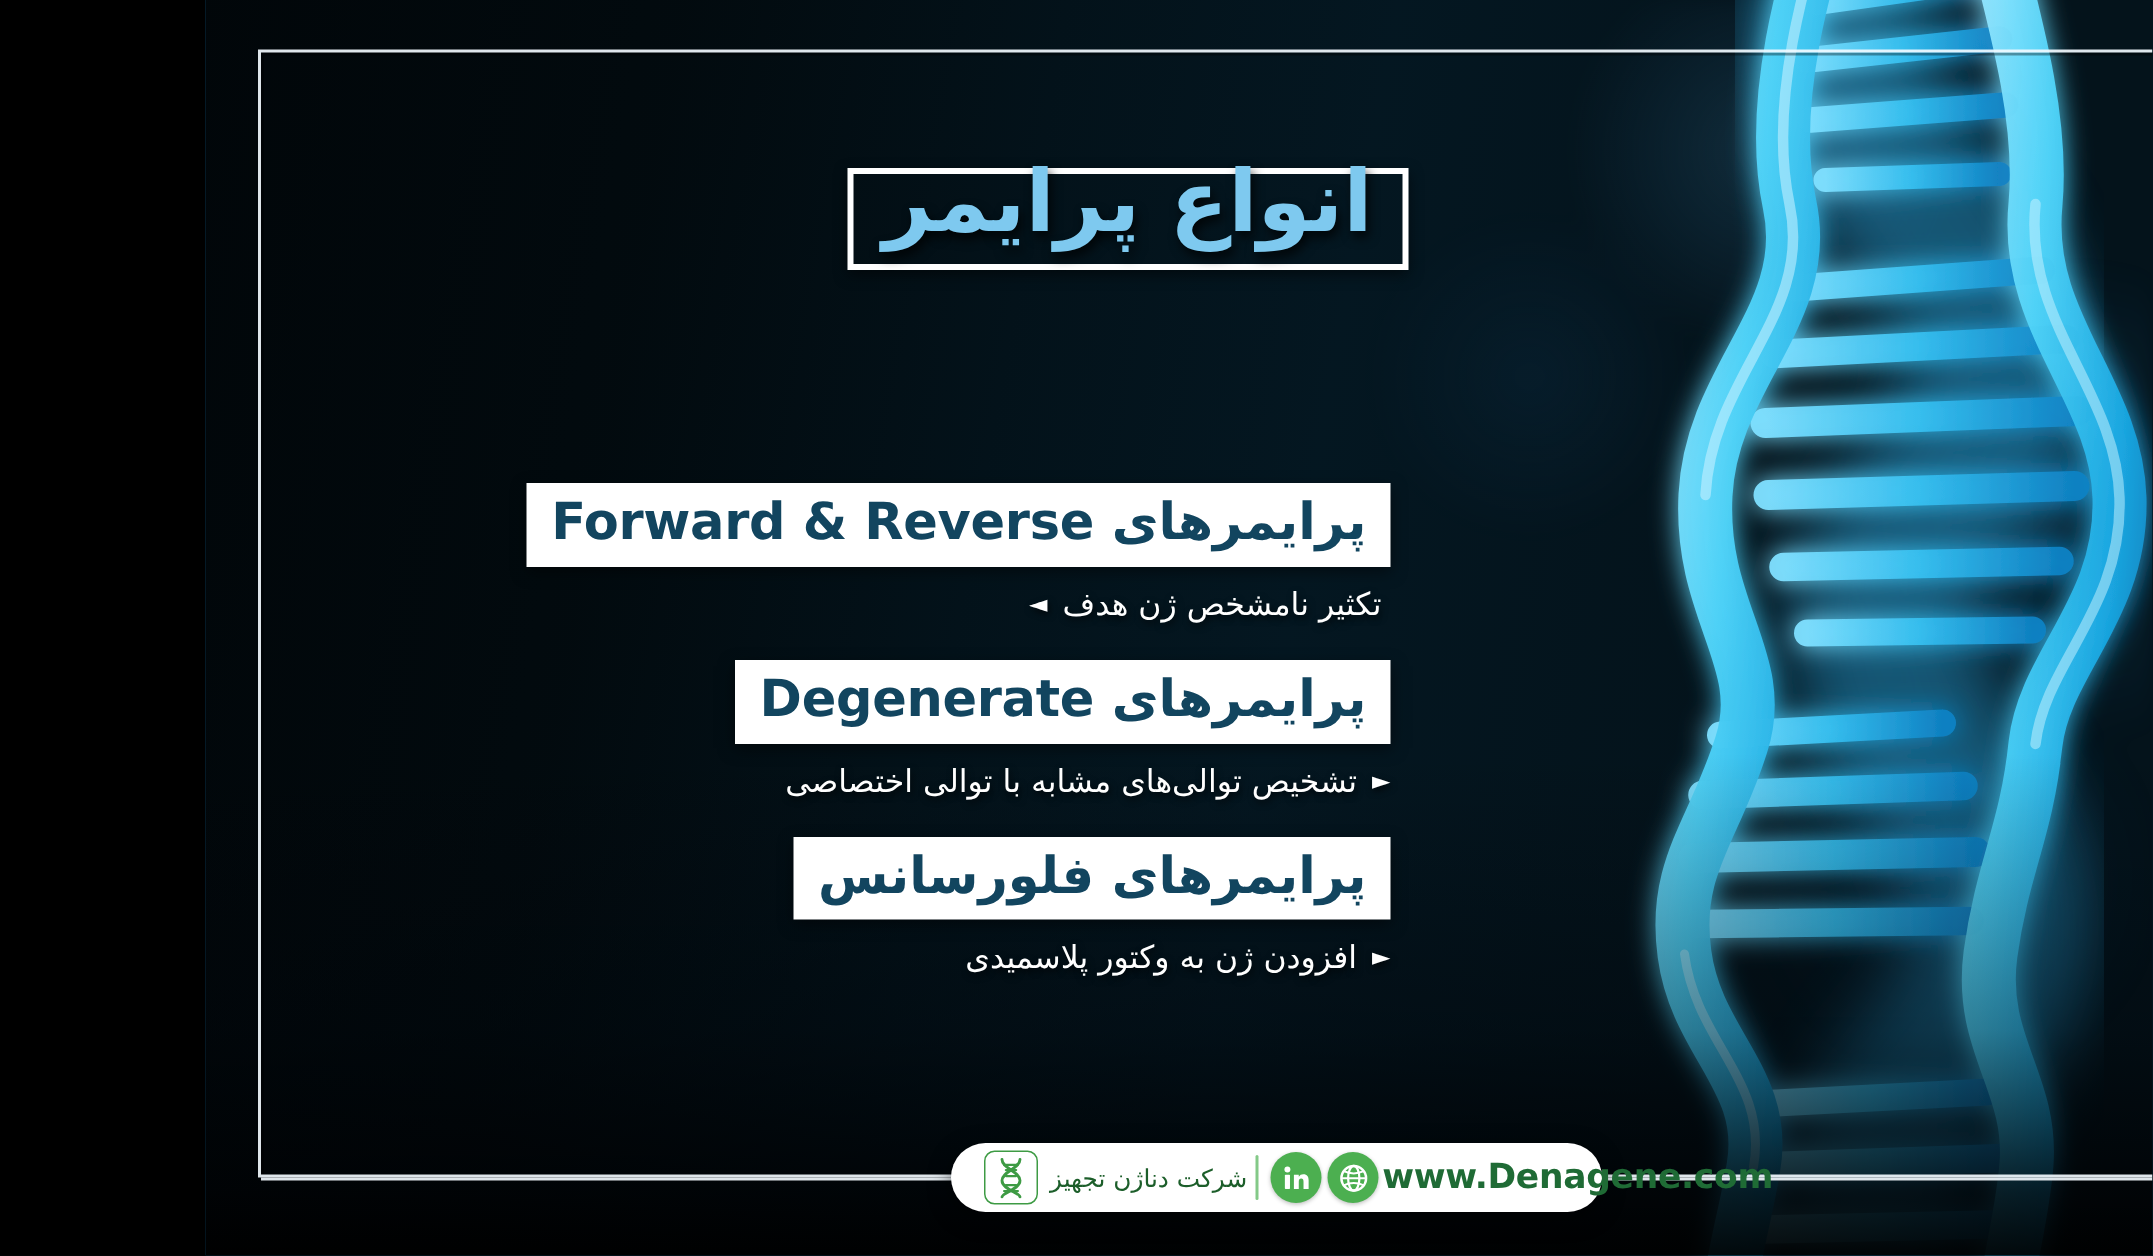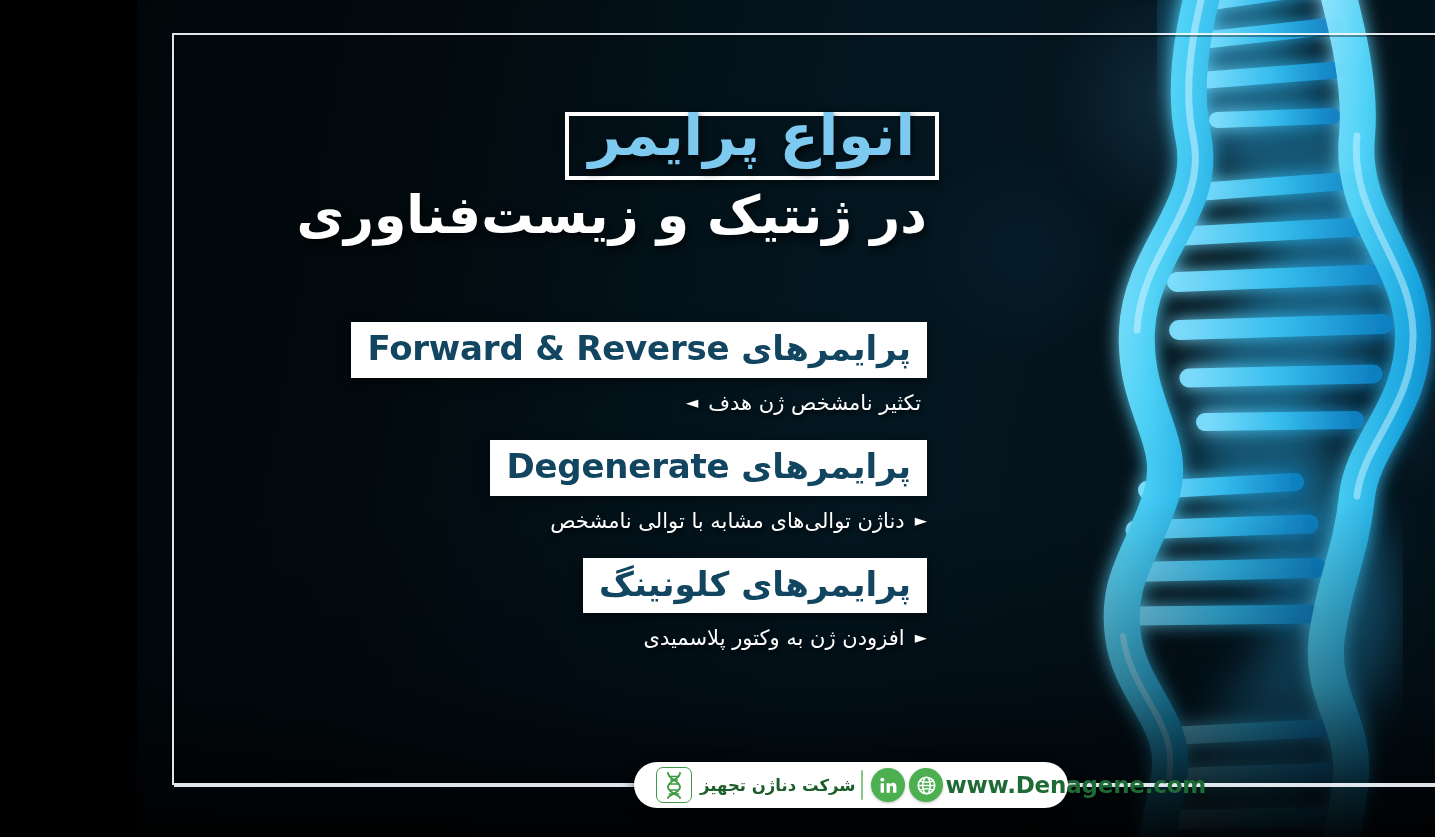--- a/index.html
+++ b/index.html
@@ -191,21 +191,21 @@
     border-radius:7px;
     display:flex; align-items:center; justify-content:center;
     flex:0 0 auto;
     margin-left:8px;
   }
   .logo-box svg { width:22px; height:28px; display:block; }
 
   .company {
     color:#1c5e2a;
     font-size:16.5px;
-    font-weight:bold;
+    font-weight:normal;
     white-space:nowrap;
     margin-left:8px;
     letter-spacing:-.2px;
   }
   .divider-pill {
     width:2px; height:30px;
     border-radius:2px;
     background:#6fbf73;
     opacity:.85;
     margin:0 6px;
@@ -331,41 +331,40 @@
   <div class="frame-shadow"></div>
   <div class="frame"></div>
 
   <div class="content">
 
     <div class="title-block">
       <div class="title-line1-wrap">
         <span class="title-box"></span>
         <span class="title-line1">انواع پرایمر</span>
       </div>
-      <div class="title-line2">در ژنتیک و زیست‌فناوری</div>
     </div>
 
     <div class="list">
 
       <div class="row r-right">
         <span class="badge">پرایمرهای Forward &amp; Reverse</span>
         <span class="sub">
           <span>تکثیر نامشخص ژن هدف</span><span class="tri tri-l">◄</span>
         </span>
       </div>
 
       <div class="row r-left">
         <span class="badge">پرایمرهای Degenerate</span>
-        <span class="sub"><span class="tri tri-r">►</span><span>دناژن توالی‌های مشابه با توالی نامشخص</span>
+        <span class="sub"><span class="tri tri-r">►</span><span>تشخیص توالی‌های مشابه با توالی اختصاصی</span>
         </span>
       </div>
 
 
       <div class="row r-left">
-        <span class="badge">پرایمرهای کلونینگ</span>
+        <span class="badge">پرایمرهای فلورسانس</span>
         <span class="sub"><span class="tri tri-r">►</span><span>افزودن ژن به وکتور پلاسمیدی</span>
         </span>
       </div>
 
     </div>
   </div>
 
   <div class="footer-line" style="left:37px; width:462px;"></div>
   <div class="footer-line" style="left:929px; width:474px;"></div>
 

